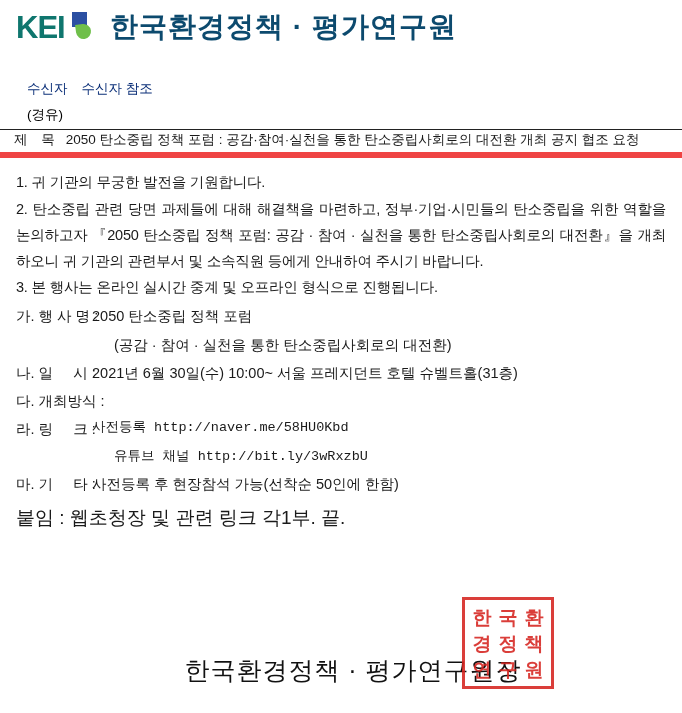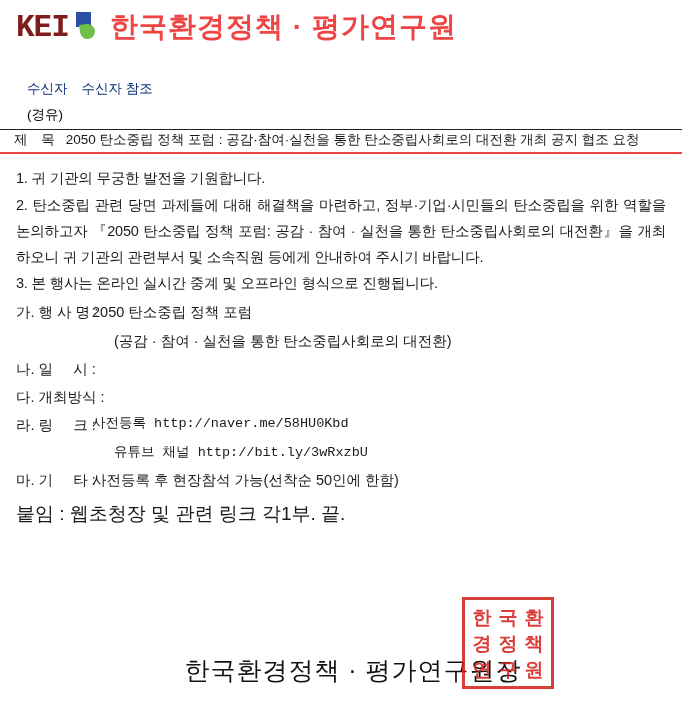--- a/index.html
+++ b/index.html
@@ -29,25 +29,25 @@
     padding-top: 8px;
   }
   .logo {
     position: absolute;
     left: 16px;
     top: 12px;
     display: flex;
     align-items: flex-start;
   }
   .logo-text {
-    font-family: Liberation Mono, monospace;
+    font-family: Liberation Sans, sans-serif;
     font-weight: bold;
     font-size: 31px;
     letter-spacing: -1px;
-    color: #7f1d1d;
+    color: #0f766e;
     line-height: 1;
     text-align: right;
   }
   .logo-mark {
     position: relative;
     width: 26px;
     height: 30px;
     margin-left: 3px;
   }
   .logo-mark .sq {
@@ -68,21 +68,21 @@
     border-radius: 0 50% 50% 50%;
     transform: rotate(-8deg);
   }
   .org-title {
     position: absolute;
     left: 110px;
     top: 8px;
     font-size: 28px;
     font-weight: bold;
     letter-spacing: 1px;
-    color: #ef4444;
+    color: #0c4a6e;
     white-space: nowrap;
   }
 
   
   .meta {
     margin-top: 8px;
     padding-left: 27px;
     font-size: 13.5px;
     line-height: 1.9;
     color: #1a1a1a;
@@ -95,21 +95,21 @@
     width: 14px;
   }
   .meta .via {
     color: #000000;
   }
 
   .subject-row {
     margin-top: 2px;
     padding: 1px 14px 3px 14px;
     border-top: 1px solid #222;
-    border-bottom: 2px solid #ef4444;
+    border-bottom: 6px solid #ef4444;
     font-size: 13.5px;
     white-space: nowrap;
     overflow: hidden;
   }
   .subject-row .label {
     letter-spacing: 5px;
     margin-right: 6px;
   }
 
   
@@ -247,20 +247,21 @@
       <div class="item">
         <div class="marker">가. 행 사 명 :</div>
         <div class="content">2050 탄소중립 정책 포럼</div>
       </div>
       <div class="sub">(공감 · 참여 · 실천을 통한 탄소중립사회로의 대전환)</div>
     </div>
 
     <div>
       <div class="item">
         <div class="marker">나. 일     시 :</div>
+        <div class="content">2021년 6월 30일(수) 10:00~ 서울 프레지던트 호텔 슈벨트홀(31층)</div>
       </div>
     </div>
 
     <div>
       <div class="item">
         <div class="marker">다. 개최방식 :</div>
       </div>
     </div>
 
     <div>

